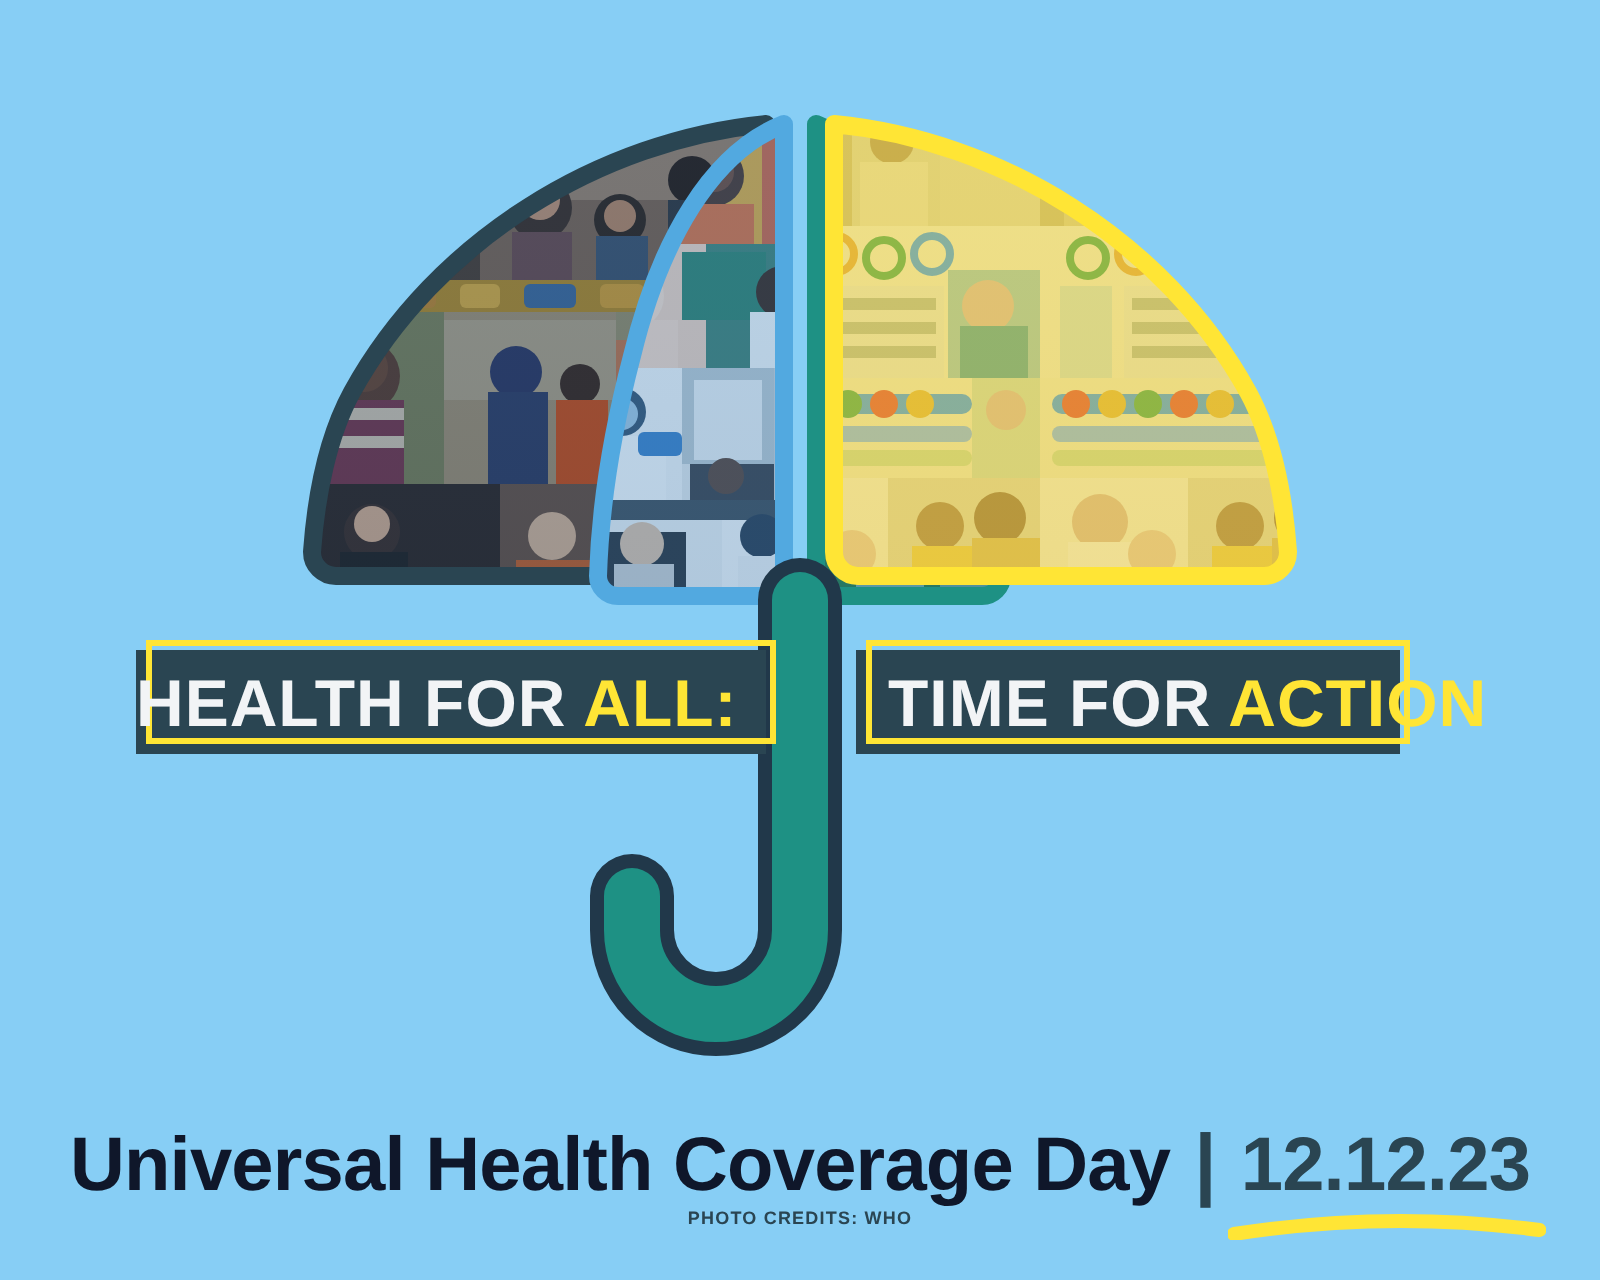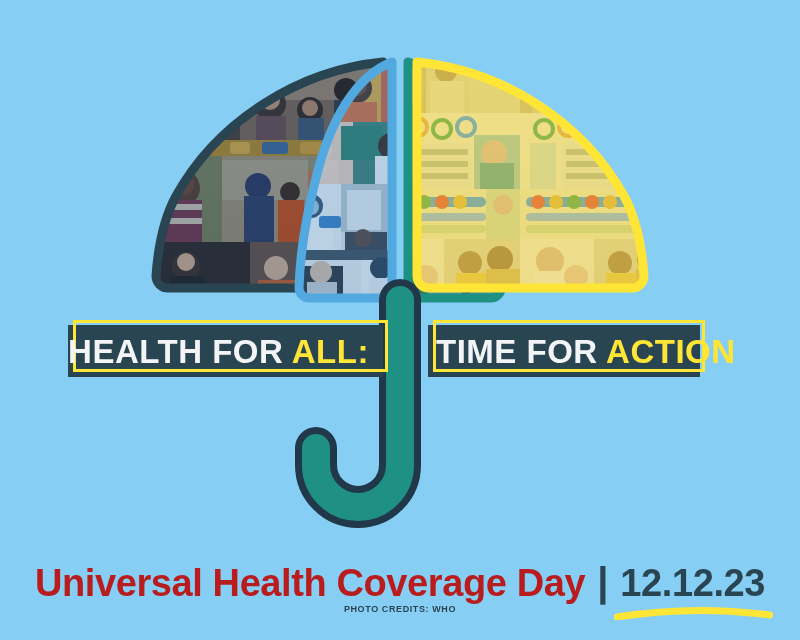--- a/index.html
+++ b/index.html
@@ -65,30 +65,30 @@
   }
   .banner-text .hl {
     color: #ffe535;
   }
 
   #banner-left {
     left: 68px;
     top: 325px;
     width: 315px;
     height: 52px;
-    justify-content: center;
+    justify-content: flex-start;
     padding-right: 14px;
   }
   #banner-right {
     left: 428px;
     top: 325px;
     width: 272px;
     height: 52px;
     justify-content: flex-start;
-    padding-left: 8px;
+    padding-left: 16px;
   }
 
   
   #footer {
     position: absolute;
     left: 0;
     right: 0;
     top: 562px;
     text-align: center;
   }
@@ -96,21 +96,21 @@
     display: flex;
     align-items: baseline;
     justify-content: center;
     gap: 0px;
     position: relative;
   }
   .footer-main {
     font-family: "Liberation Sans", sans-serif;
     font-weight: bold;
     font-size: 38px;
-    color: #b91c1c;
+    color: #0f172a;
     letter-spacing: -0.4px;
     line-height: 1;
   }
   .footer-sep {
     font-family: "Liberation Sans", sans-serif;
     font-weight: bold;
     font-size: 40px;
     color: #2a4552;
     padding: 0 12px;
     line-height: 1;

